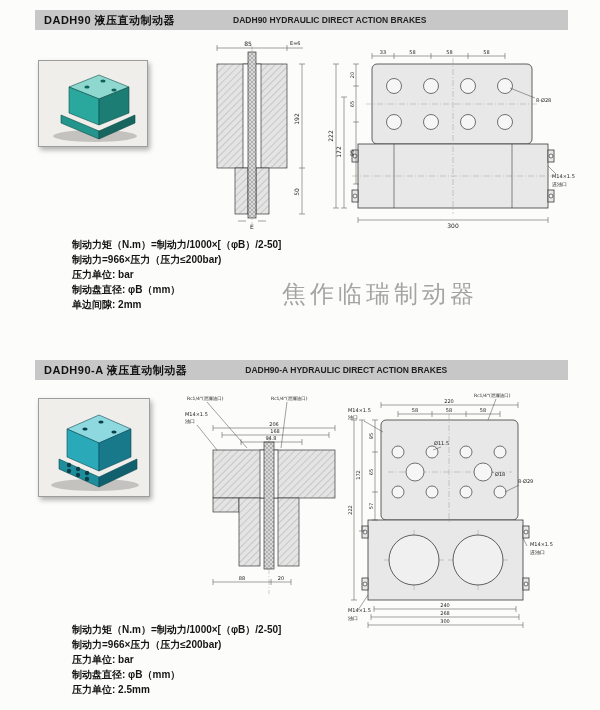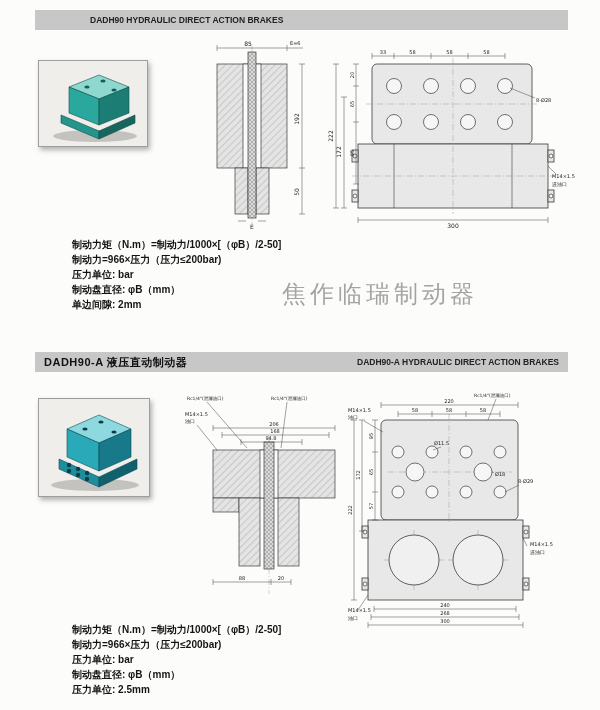--- a/index.html
+++ b/index.html
@@ -41,20 +41,21 @@
     <pattern id="crosshatch" width="4" height="4" patternUnits="userSpaceOnUse">
       <rect width="4" height="4" fill="#dadada"></rect>
       <path d="M0 0L4 4M4 0L0 4" stroke="#878787" stroke-width="0.5"></path>
     </pattern>
   </defs>
 </svg>
 
 <div class="page">
 
   <div class="header-bar" style="top:10px;">
+    <span class="header-cn">DADH90 液压直动制动器</span>
     <span class="header-en">DADH90  HYDRAULIC DIRECT ACTION BRAKES</span>
   </div>
 
   <div class="photo-frame" style="left:38px;top:60px;width:110px;height:87px;">
     <svg width="104" height="81" viewBox="0 0 104 81">
       <ellipse cx="54" cy="73" rx="42" ry="6" fill="rgba(40,40,40,0.22)"></ellipse>
       <g stroke="#0d4e48" stroke-width="0.6">
         <polygon points="20,52 58,68 58,76 20,60" fill="#23958c"></polygon>
         <polygon points="58,68 94,52 94,60 58,76" fill="#16655f"></polygon>
         <polygon points="28,24 58,12 88,24 58,36" fill="#8fd8cf"></polygon>
@@ -178,21 +179,21 @@
   <div class="specs" style="left:72px;top:237px;">
     <div class="spec-line">制动力矩（N.m）=制动力/1000×[（φB）/2-50]</div>
     <div class="spec-line">制动力=966×压力（压力≤200bar)</div>
     <div class="spec-line">压力单位: bar</div>
     <div class="spec-line">制动盘直径: φB（mm）</div>
     <div class="spec-line">单边间隙: 2mm</div>
   </div>
 
   <div class="watermark" style="left:282px;top:278px;">焦作临瑞制动器</div>
 
-  <div class="header-bar" style="top:352px;justify-content:space-between;">
+  <div class="header-bar" style="top:360px;">
     <span class="header-cn">DADH90-A 液压直动制动器</span>
     <span class="header-en">DADH90-A  HYDRAULIC DIRECT ACTION BRAKES</span>
   </div>
 
   <div class="photo-frame" style="left:38px;top:398px;width:112px;height:99px;">
     <svg width="106" height="93" viewBox="0 0 106 93">
       <ellipse cx="54" cy="84" rx="44" ry="6" fill="rgba(40,40,40,0.22)"></ellipse>
       <g stroke="#0b4a55" stroke-width="0.6">
         <polygon points="18,58 58,76 58,86 18,68" fill="#1f8e9c"></polygon>
         <polygon points="58,76 96,58 96,68 58,86" fill="#10606e"></polygon>

